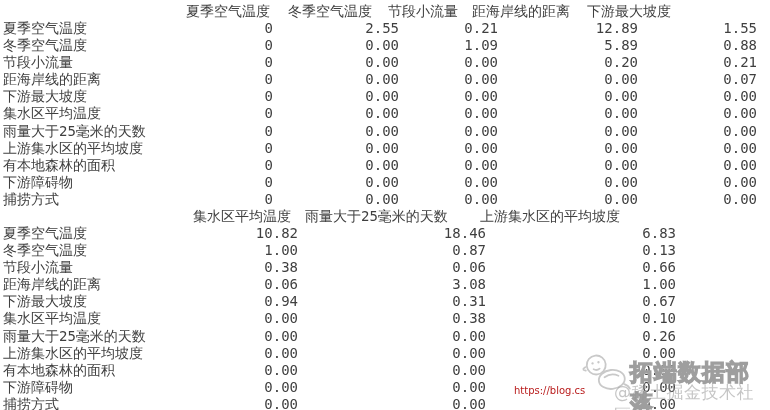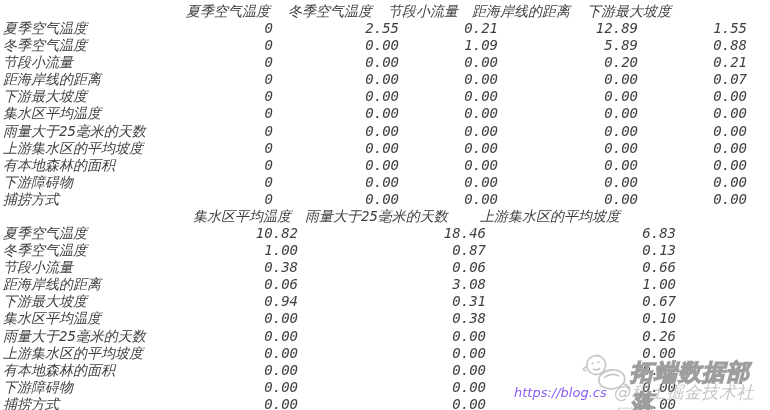--- a/index.html
+++ b/index.html
@@ -1,38 +1,38 @@
 <!DOCTYPE html>
 <html><head>
 <meta charset="utf-8">
 <style>
   html,body{margin:0;padding:0;background:#fff;}
   .screen{position:relative;width:770px;height:410px;background:#ffffff;overflow:hidden;
           font-family:"DejaVu Sans Mono","Liberation Mono",monospace;
-          font-size:14px;color:#3f3f3f;font-style:italic;}
+          font-size:14px;color:#3f3f3f;}
   .line{position:absolute;left:0;width:770px;height:17px;line-height:17px;white-space:nowrap;}
   .lbl{position:absolute;left:3px;top:0;}
   .h{position:absolute;top:0;}
   .num{position:absolute;top:0;}
   
   .b1h0{left:186px}.b1h1{left:288px}.b1h2{left:388px}.b1h3{left:472px}.b1h4{left:587px}
   
-  .b1c0{right:497px}.b1c1{right:371px}.b1c2{right:272px}.b1c3{right:132px}.b1c4{right:23px}
+  .b1c0{right:497px}.b1c1{right:371px}.b1c2{right:272px}.b1c3{right:132px}.b1c4{right:13px}
   
   .b2h0{left:193px}.b2h1{left:305px}.b2h2{left:480px}
   
   .b2c0{right:472px}.b2c1{right:284px}.b2c2{right:94px}
   
   .watermark{position:absolute;left:0;top:0;width:770px;height:410px;pointer-events:none;}
   .wm-bird{position:absolute;left:583px;top:351px;width:46px;height:42px;transform:rotate(-6deg);}
   .wm-brand{position:absolute;left:630px;top:357px;font-size:23px;font-weight:bold;letter-spacing:1px;
             font-family:"DejaVu Sans","Liberation Sans",sans-serif;
             color:rgba(255,255,255,0.18);-webkit-text-stroke:1.2px #9e9e9e;
             text-shadow:1px 1px 0 rgba(255,255,255,0.6);}
-  .wm-url{position:absolute;left:514px;top:385px;font-size:13px;color:#8b5cf6;
+  .wm-url{position:absolute;left:514px;top:385px;font-size:10px;color:#b91c1c;
           font-family:"DejaVu Sans","Liberation Sans",sans-serif;}
   .wm-community{position:absolute;left:614px;top:381px;font-size:17px;letter-spacing:.5px;
           color:rgba(150,150,150,0.55);font-family:"DejaVu Sans","Liberation Sans",sans-serif;}
 </style>
 </head>
 <body>
 
 <div class="screen">
 
   <div class="line" style="top:3px">

